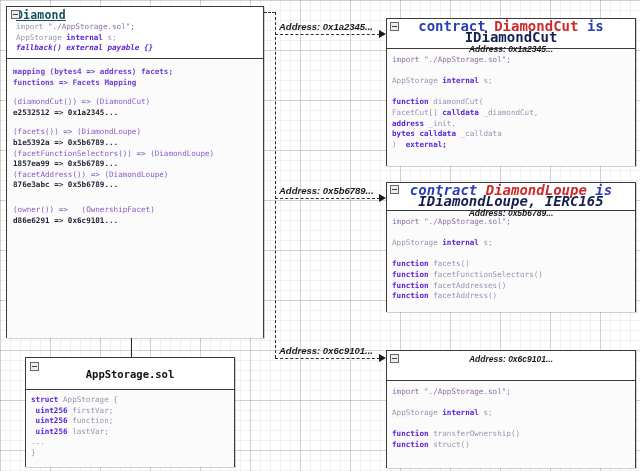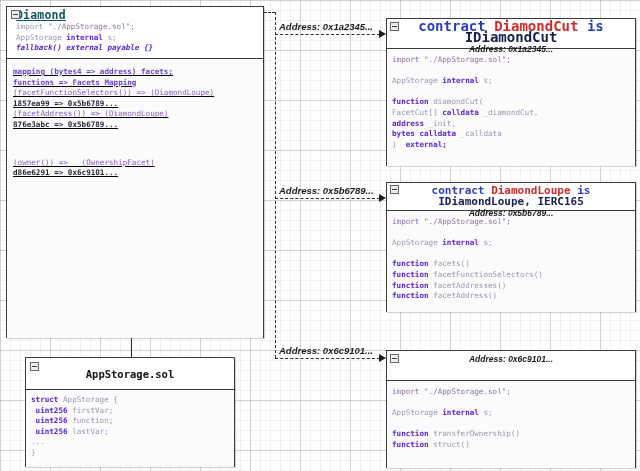--- a/index.html
+++ b/index.html
@@ -88,21 +88,21 @@
     font-size: 11.5px;
     font-weight: bold;
     color: #14515e;
     text-decoration: underline;
     letter-spacing: 0.2px;
     margin-left: 4px;
     line-height: 13px;
   }
   #diamond-head .collapse-icon { left: 4px; top: 3px; }
   #diamond-head .code { margin-left: 4px; }
-  #diamond-body { height: 279px; padding: 8px 4px 0 6px; text-decoration: underline; }
+  #diamond-body { height: 279px; padding: 8px 4px 0 6px; }
 
   
   #appstorage-box { left: 25px; top: 357px; width: 210px; height: 110px; }
   #appstorage-head { height: 32px; }
   #appstorage-head .collapse-icon { left: 4px; top: 4px; }
   #appstorage-title {
     font-family: "DejaVu Sans Mono", "Liberation Mono", monospace;
     font-size: 10.5px;
     font-weight: bold;
     color: #111;
@@ -143,21 +143,21 @@
   #diamondcut-body  { height: 117px; }
 
   #diamondloupe-box  { left: 386px; top: 182px; height: 130px; }
   #diamondloupe-head { height: 28px; }
   #diamondloupe-body { height: 101px; }
 
   #ownership-box   { left: 386px; top: 350px; height: 118px; }
   #ownership-head  { height: 30px; }
   #ownership-body  { height: 87px; }
 
-  #diamondloupe-head .facet-title { font-size: 11px; }
+  #diamondloupe-head .facet-title { font-size: 14px; font-style: italic; }
   #diamondloupe-head .collapse-icon { top: 2px; }
 
   
   .conn { position: absolute; }
   .dash-v {
     border-left: 1px dashed #2b2b2b;
   }
   .dash-h {
     border-top: 1px dashed #2b2b2b;
   }
@@ -190,31 +190,35 @@
       <span class="collapse-icon"></span>
       <div id="diamond-title">Diamond</div>
       <div class="code"><span class="dim">import </span><span class="str" title="import &quot;./AppStorage.sol&quot;;">"./AppStorage.sol";</span>
 <span class="dim">AppStorage </span><span class="kw">internal </span><span class="dim">s;</span>
 <span class="kw ital">fallback() external payable {}</span></div>
     </div>
     <div class="uml-body" id="diamond-body">
       <div class="code"><span class="kw2">mapping (bytes4 =&gt; address) facets;</span>
 <span class="kw2">functions =&gt; Facets Mapping</span></div>
 
-
+      <div class="code" style="margin-top:9px;"><span class="sigp">(diamondCut()) =&gt; (DiamondCut)</span>
+<span class="sel">e2532512 =&gt; 0x1a2345...</span></div>
+
+      <div class="code" style="margin-top:9px;"><span class="sigp">(facets()) =&gt; (DiamondLoupe)</span>
+<span class="sel">b1e5392a =&gt; 0x5b6789...</span></div>
 
       <div class="code" style=""><span class="sigp">(facetFunctionSelectors()) =&gt; (DiamondLoupe)</span>
 <span class="sel">1857ea99 =&gt; 0x5b6789...</span></div>
 
 
       <div class="code" style=""><span class="sigp">(facetAddress()) =&gt; (DiamondLoupe)</span>
 <span class="sel">876e3abc =&gt; 0x5b6789...</span></div>
 
 
-      <div class="code" style="margin-top:27px;"><span class="sigp">(owner()) =&gt;   (OwnershipFacet)</span>
+      <div class="code" style="margin-top:14px;"><span class="sigp">(owner()) =&gt;   (OwnershipFacet)</span>
 <span class="sel">d86e6291 =&gt; 0x6c9101...</span></div>
     </div>
   </div>
 
   <div class="uml-box" id="appstorage-box">
     <div class="uml-head" id="appstorage-head">
       <span class="collapse-icon"></span>
       <div id="appstorage-title">AppStorage.sol</div>
     </div>
     <div class="uml-body" id="appstorage-body">

